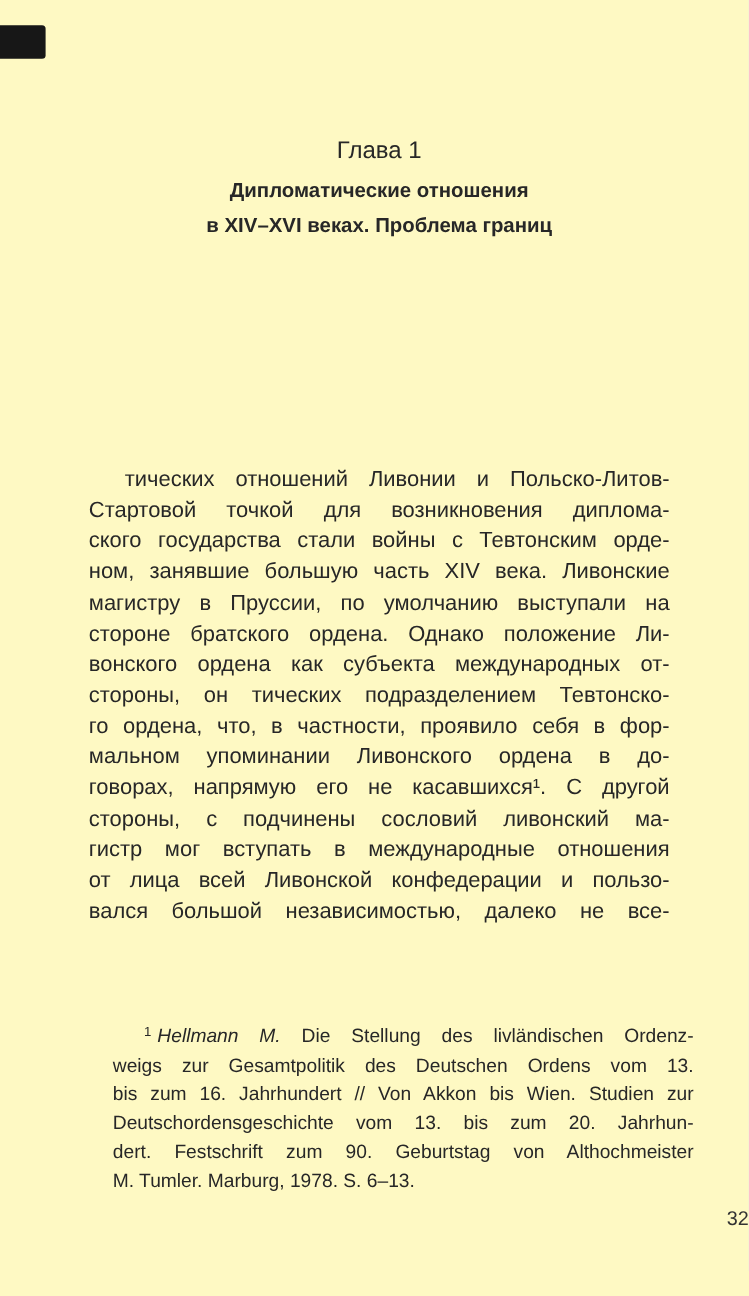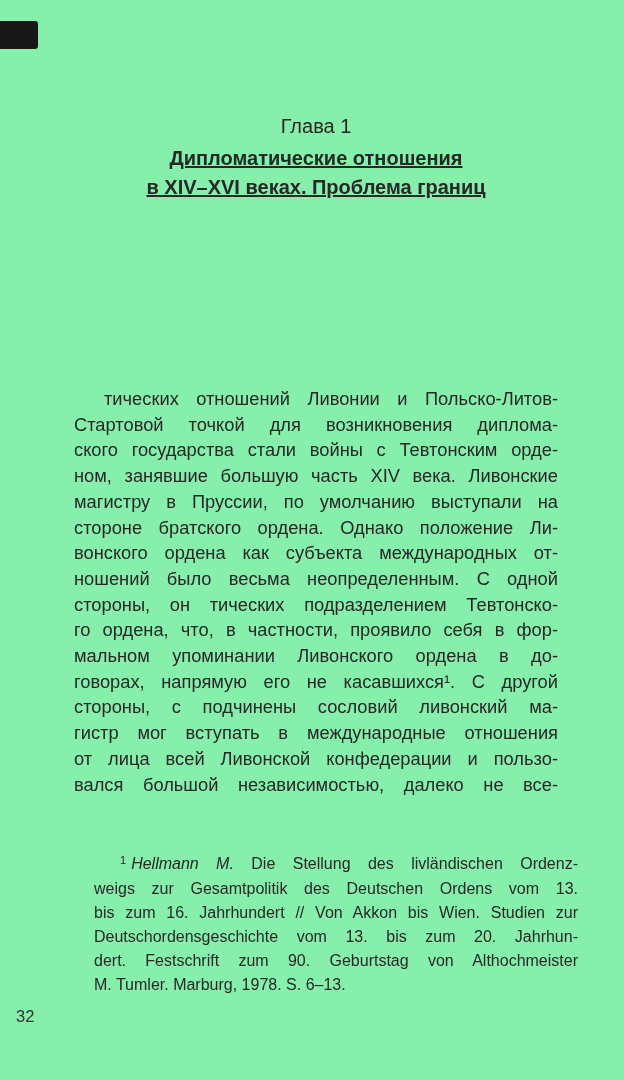--- a/index.html
+++ b/index.html
@@ -5,21 +5,21 @@
   html, body {
     margin: 0;
     padding: 0;
     background: #e9e9e9;
   }
   .page {
     position: relative;
     width: 624px;
     height: 1080px;
     margin: 0 auto;
-    background: #86efac;
+    background: #fef9c3;
     font-family: "Liberation Sans", sans-serif;
     color: #272727;
     overflow: hidden;
   }
   .corner-mark {
     position: absolute;
     left: 0;
     top: 21px;
     width: 38px;
     height: 28px;
@@ -35,24 +35,23 @@
     top: 112px;
     text-align: center;
   }
   .chapter .kicker {
     font-size: 20px;
     font-weight: 400;
     line-height: 28px;
     margin-bottom: 4px;
   }
   .chapter .title-line {
-    font-size: 20px;
+    font-size: 17px;
     font-weight: 700;
     line-height: 29px;
-    text-decoration: underline;
   }
   .body-lines {
     top: 386px;
     font-size: 18.3px;
     line-height: 25.7px;
   }
   .line {
     text-align: justify;
     text-align-last: justify;
   }
@@ -79,21 +78,21 @@
   }
   .fn-author {
     font-style: italic;
     margin-left: 5px;
   }
   .page-number {
     position: absolute;
     top: 1007px;
     left: 16px;
     right: 0;
-    text-align: left;
+    text-align: right;
     font-size: 16.5px;
     color: #333333;
   }
 </style>
 </head>
 <body>
 
 <div class="page">
 
   <div class="corner-mark"></div>
@@ -105,21 +104,20 @@
   </div>
 
   <div class="text-col body-lines" style="position:absolute;">
       <div class="line">тических отношений Ливонии и Польско-Литов-</div>
       <div class="line">Стартовой точкой для возникновения диплома-</div>
       <div class="line">ского государства стали войны с Тевтонским орде-</div>
       <div class="line">ном, занявшие большую часть XIV века. Ливонские</div>
       <div class="line">магистру в Пруссии, по умолчанию выступали на</div>
       <div class="line">стороне братского ордена. Однако положение Ли-</div>
       <div class="line">вонского ордена как субъекта международных от-</div>
-      <div class="line">ношений было весьма неопределенным. С одной</div>
       <div class="line">стороны, он тических подразделением Тевтонско-</div>
       <div class="line">го ордена, что, в частности, проявило себя в фор-</div>
       <div class="line">мальном упоминании Ливонского ордена в до-</div>
       <div class="line">говорах, напрямую его не касавшихся¹. С другой</div>
       <div class="line">стороны, с подчинены сословий ливонский ма-</div>
       <div class="line">гистр мог вступать в международные отношения</div>
       <div class="line">от лица всей Ливонской конфедерации и пользо-</div>
       <div class="line">вался большой независимостью, далеко не все-</div>
     </div>
 

